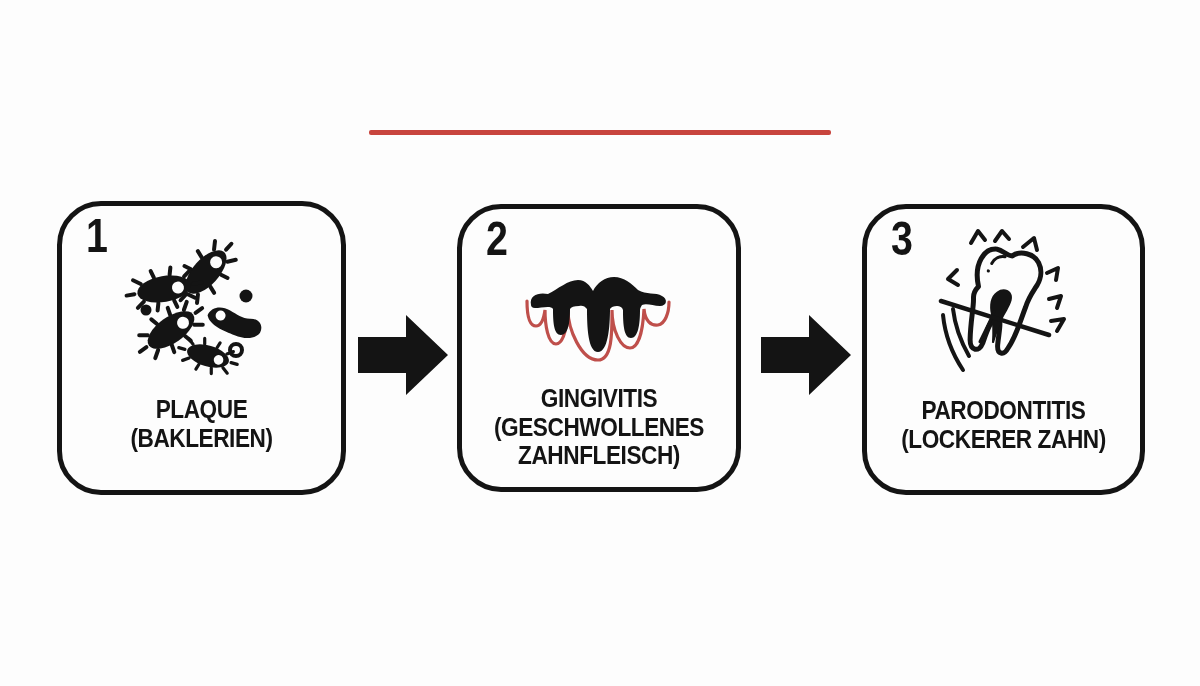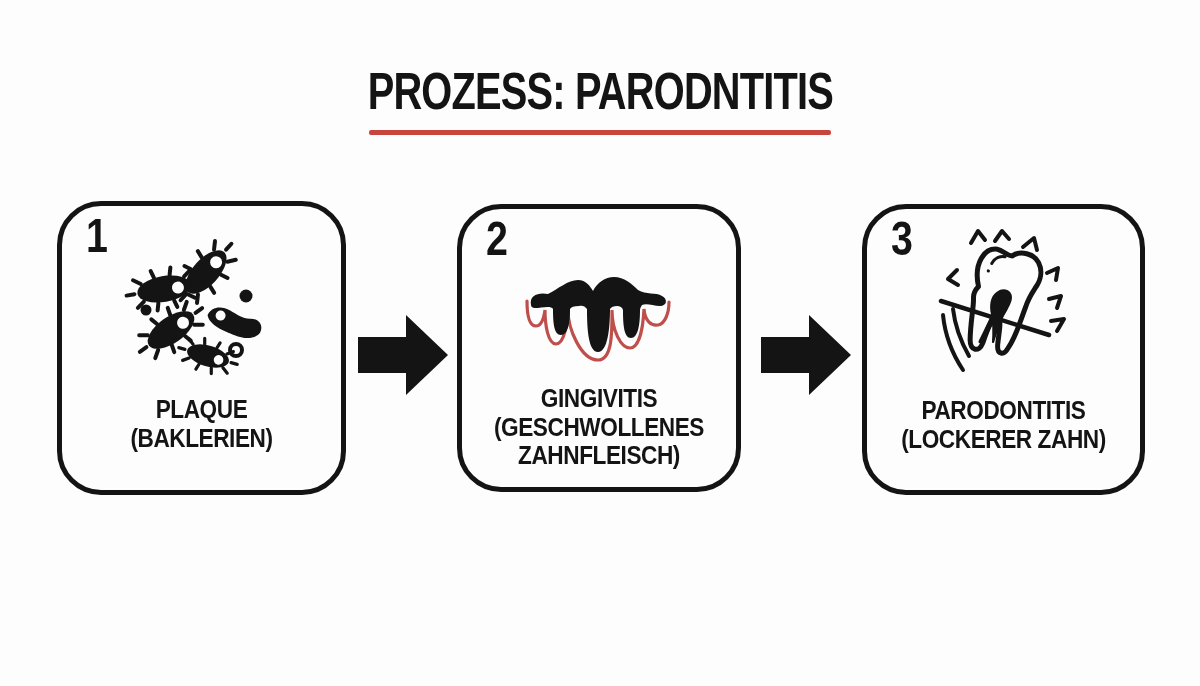--- a/index.html
+++ b/index.html
@@ -109,23 +109,20 @@
     height: 80px;
   }
   .arrow1 { left: 358px; top: 315px; }
   .arrow2 { left: 761px; top: 315px; }
 </style>
 </head>
 <body>
 
 <div class="canvas">
 
-  <div class="title-wrap">
-    <h1 class="title">PROZESS: PARODNTITIS</h1>
-  </div>
   <div class="title-underline"></div>
 
   <div class="step-box box1">
     <div class="step-number">1</div>
     <div class="icon-area">
       <svg width="168" height="148" viewBox="0 0 168 148" fill="#141414">
         <defs>
           <g id="spiky">
             <g stroke="#141414" stroke-width="4" stroke-linecap="round">
               <line x1="-30" y1="0" x2="-38" y2="0"></line>

